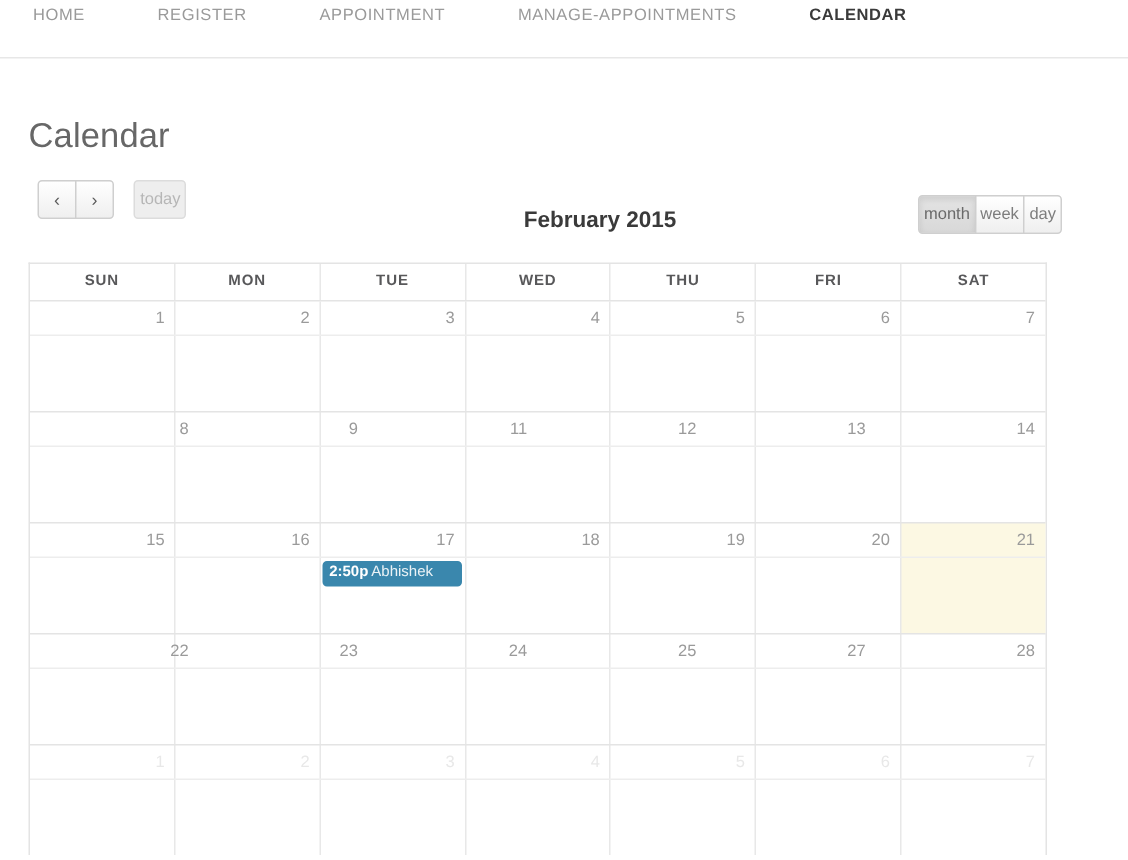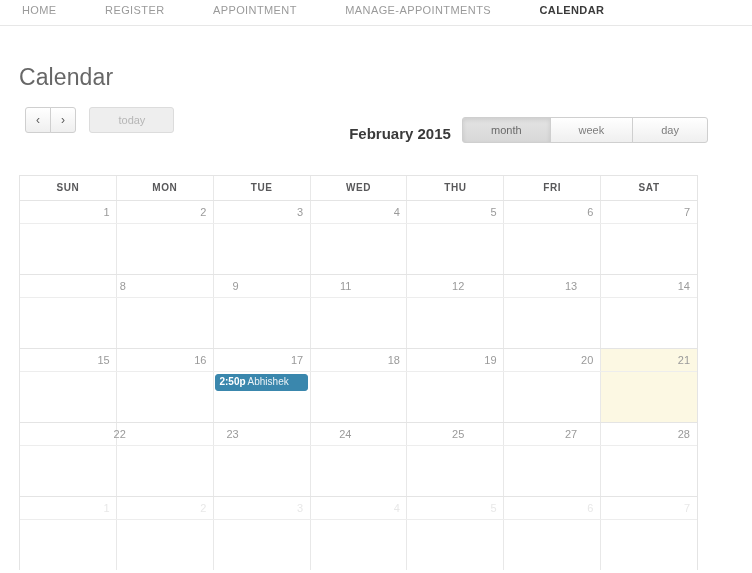--- a/index.html
+++ b/index.html
@@ -8,21 +8,21 @@
     width: 752px; height: 573px;
     background: #ffffff;
     font-family: "Liberation Sans", sans-serif;
     -webkit-font-smoothing: antialiased;
     overflow: hidden;
   }
 
   
   .navbar {
     position: relative;
-    height: 26px;
+    height: 39px;
     border-bottom: 1px solid #e7e7e7;
     padding-left: 22px;
     white-space: nowrap;
   }
   .nav-link {
     display: inline-block;
     font-size: 11px;
     letter-spacing: 0.4px;
     color: #9a9a9a;
     text-decoration: none;
@@ -70,21 +70,21 @@
     font-weight: bold;
     color: #3a3a3a;
   }
 
   .btn-group { display: inline-block; vertical-align: top; font-size: 0; }
   .btn {
     display: inline-block;
     vertical-align: top;
     height: 26px;
     line-height: 24px;
-    padding: 0 28px;
+    padding: 0 3px;
     font-size: 11px;
     font-family: "Liberation Sans", sans-serif;
     color: #7d7d7d;
     background: #f7f7f7;
     background-image: linear-gradient(to bottom, #ffffff 0%, #efefef 100%);
     border: 1px solid #cfcfcf;
     cursor: pointer;
     text-align: center;
     white-space: nowrap;
   }

